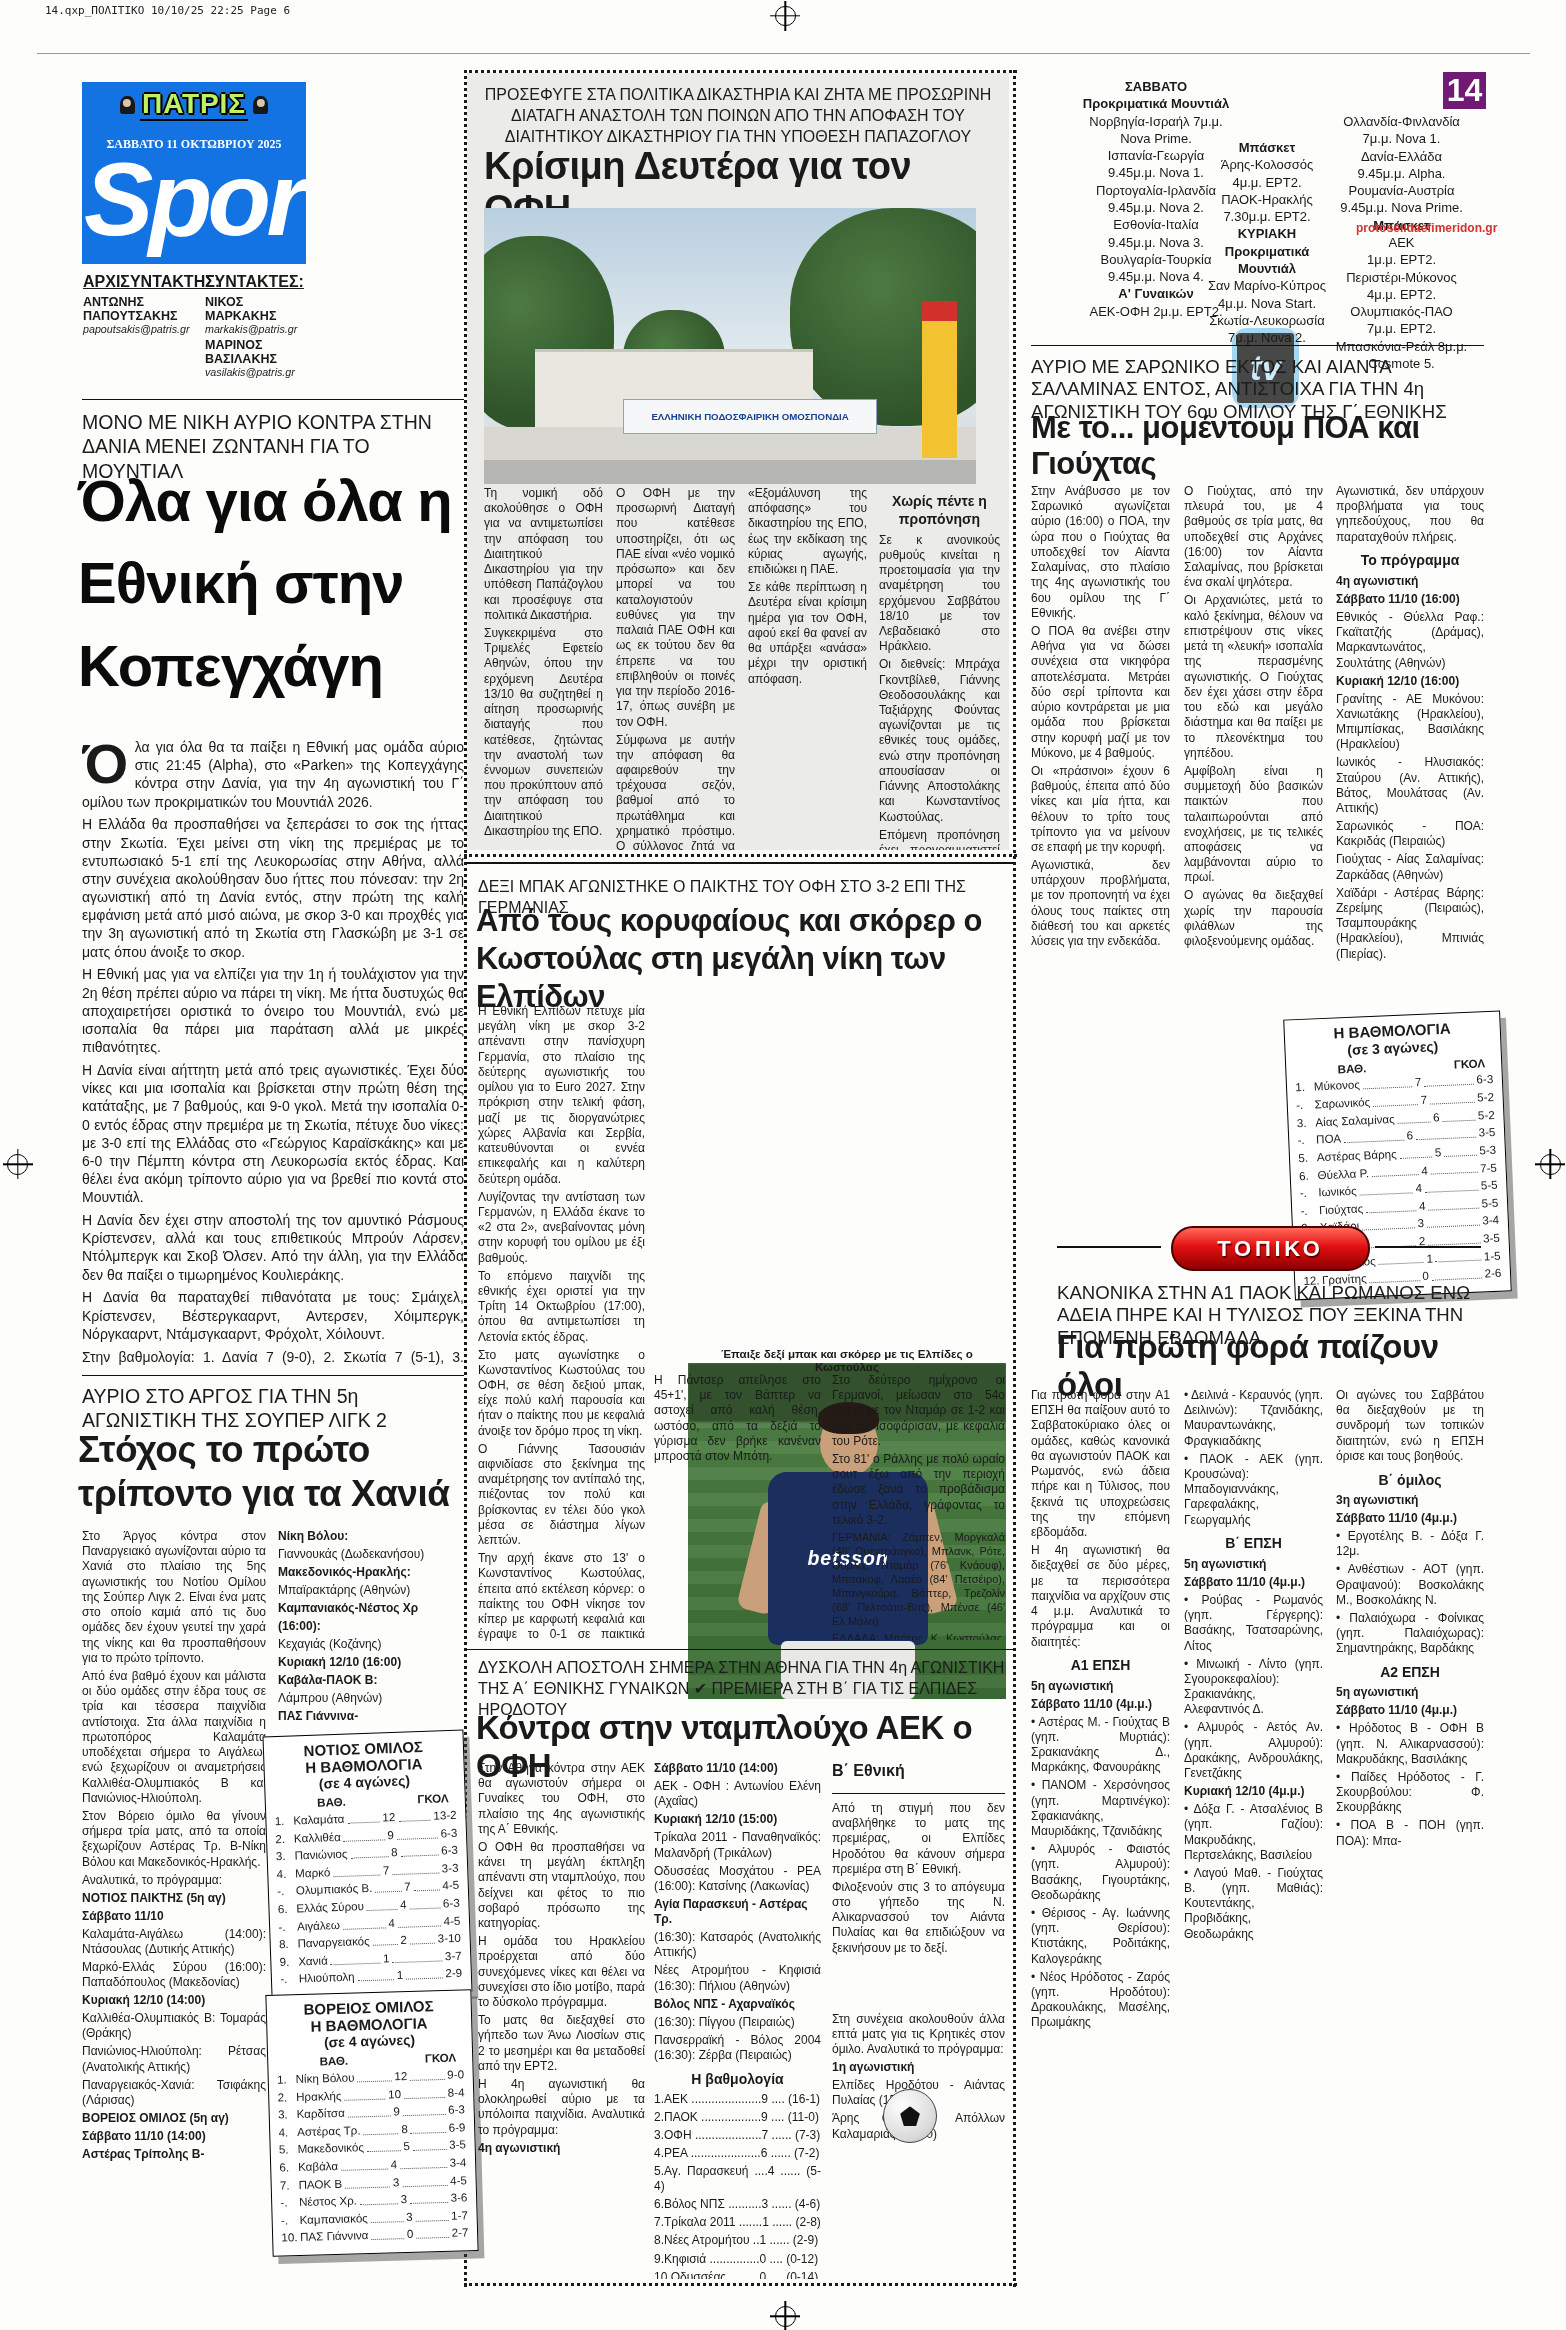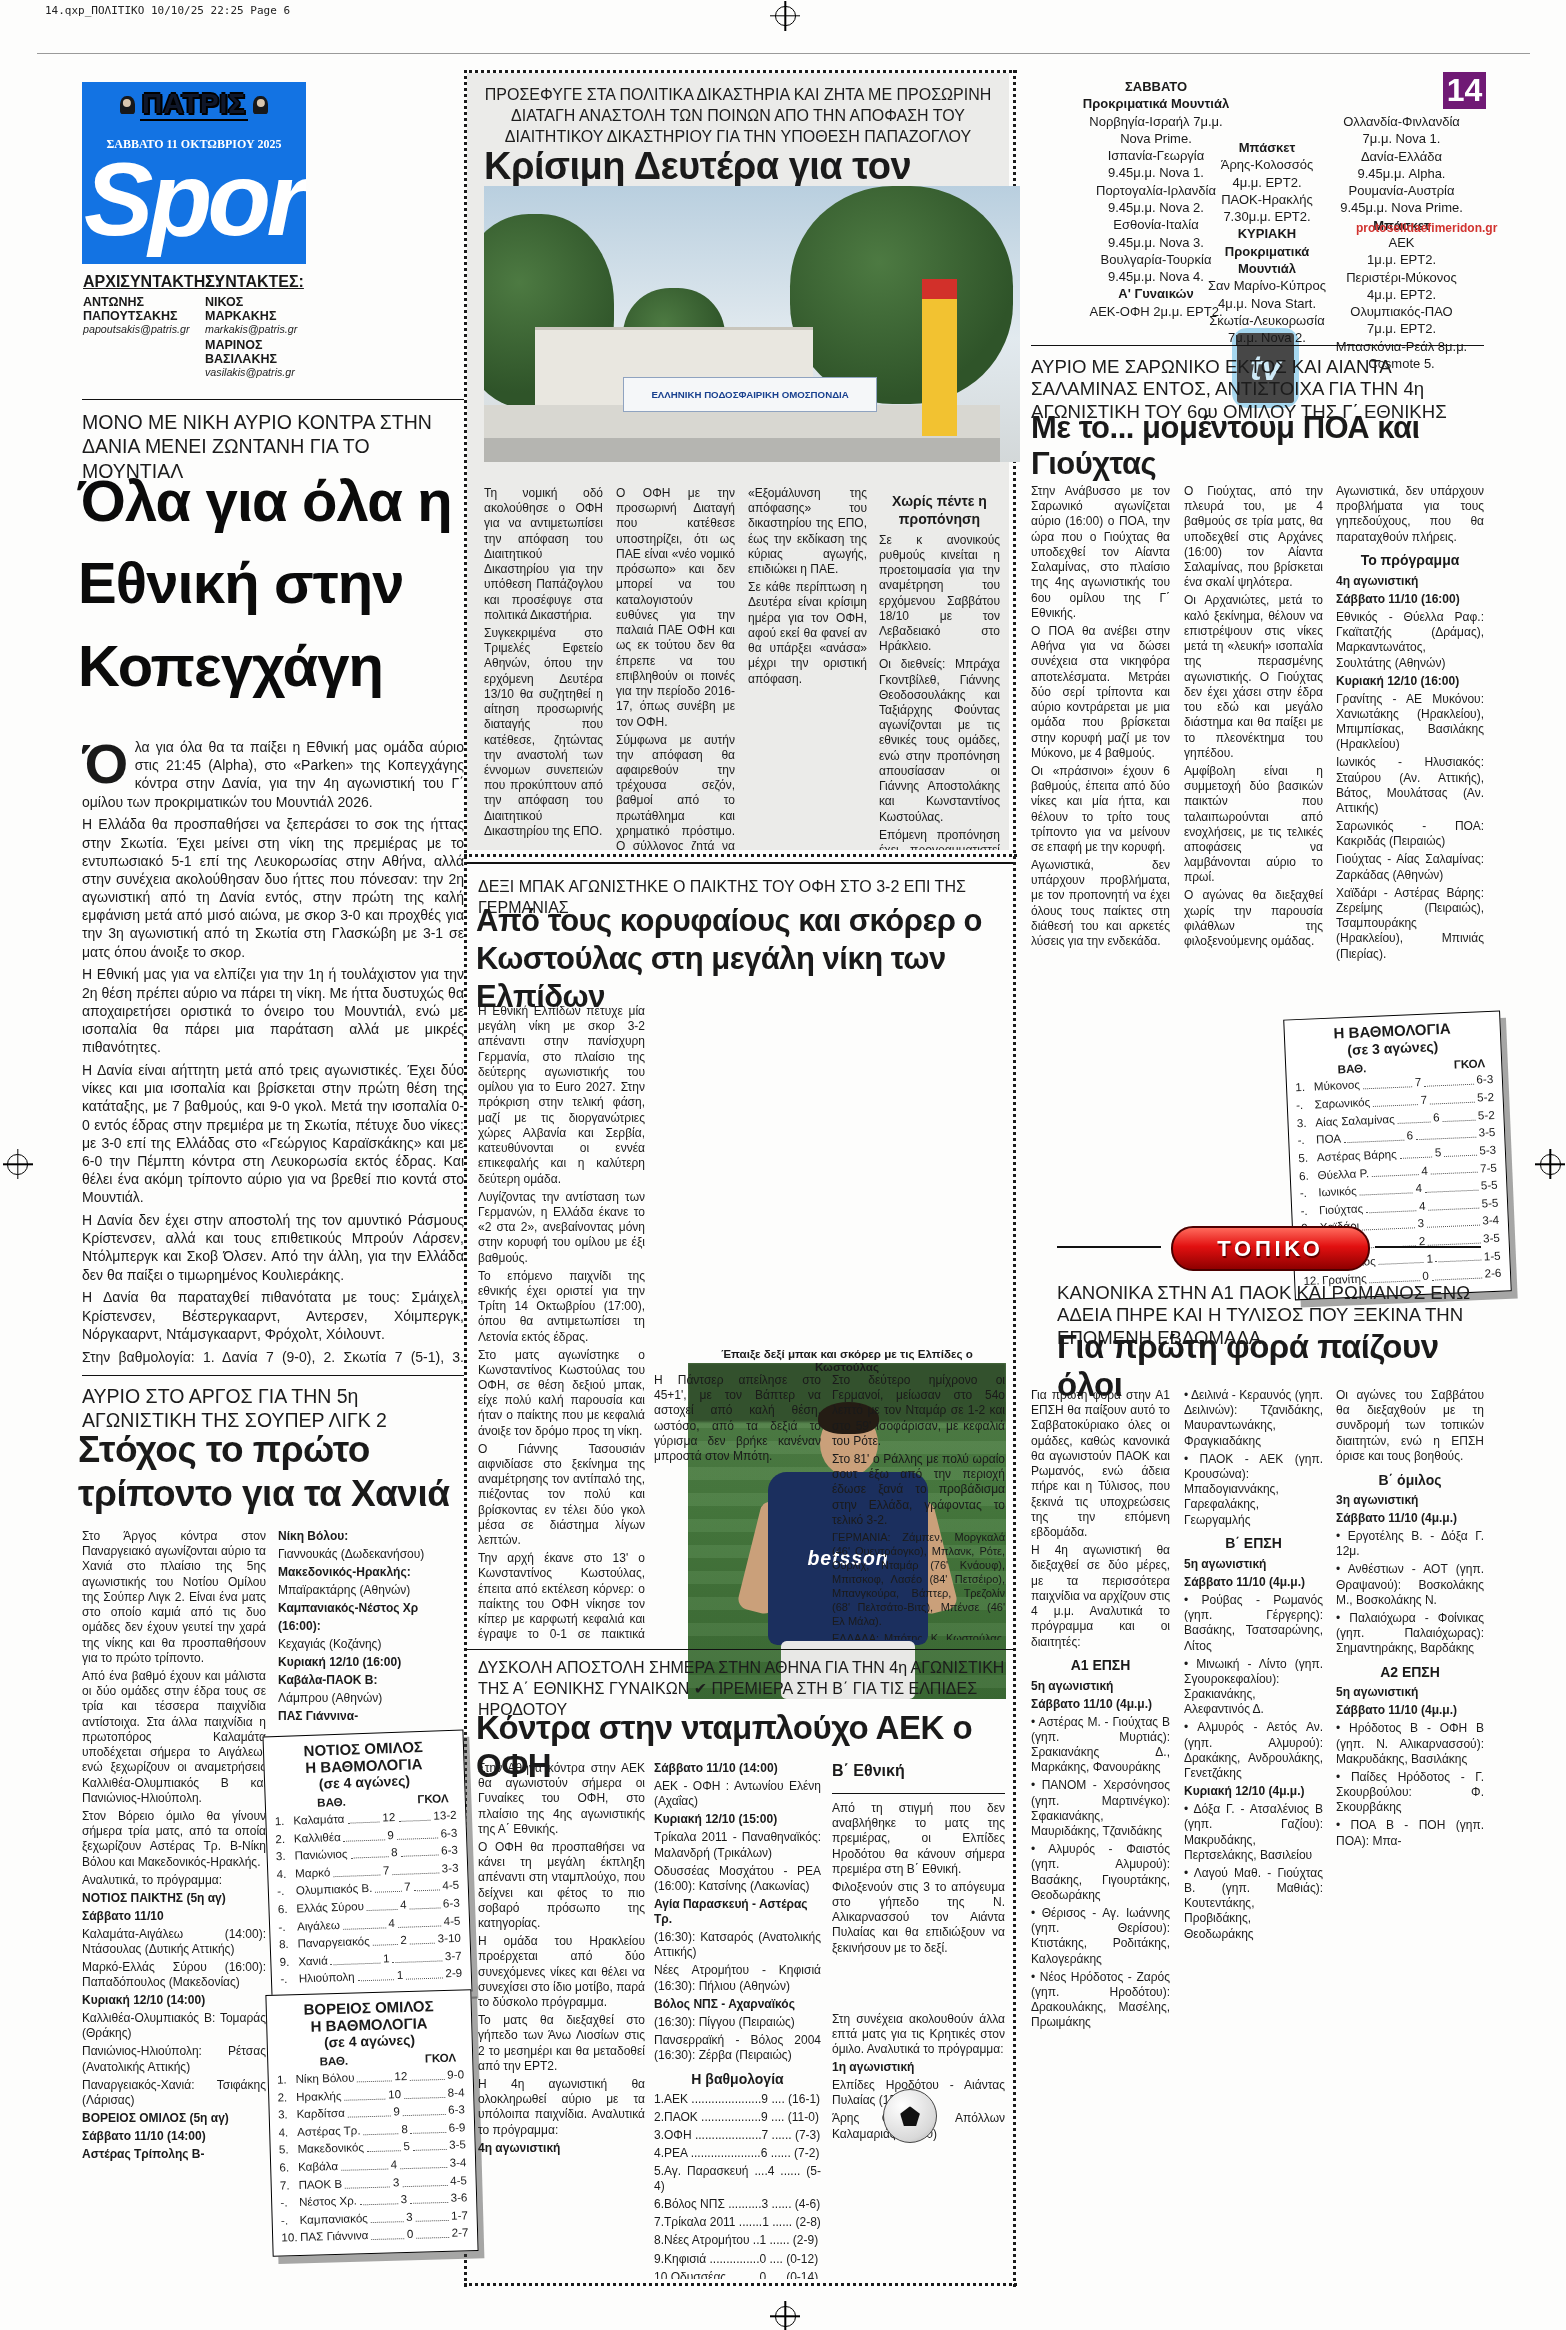--- a/index.html
+++ b/index.html
@@ -10,21 +10,21 @@
   .reg{position:absolute;width:18.6px;height:18.6px;border:1.4px solid #000;border-radius:50%}
   .reg::before,.reg::after{content:"";position:absolute;background:#000}
   .reg::before{left:50%;top:-5.6px;bottom:-5.6px;width:1.4px;transform:translateX(-50%)}
   .reg::after{top:50%;left:-5.6px;right:-5.6px;height:1.4px;transform:translateY(-50%)}
   .printerline{font-size:11px;color:#222;font-family:"DejaVu Sans Mono",monospace}
   .hair{position:absolute;background:#9a9a9a;height:0.9px}
   .rule{position:absolute;background:#111}
   
   .mast{background:#1373e3;color:#fff;overflow:hidden}
   .mast .toprow{display:flex;align-items:center;justify-content:center;gap:5.6px;margin-top:7.4px}
-  .brand{font-size:28px;font-weight:bold;letter-spacing:0.9px;color:#0f172a;
+  .brand{font-size:28px;font-weight:bold;letter-spacing:0.9px;color:#bef264;
          text-shadow:-1.9px 0 #000,1.9px 0 #000,0 -1.9px #000,0 1.9px #000,1.9px 1.9px #000;
          border-bottom:2.8px solid #000;line-height:1.05;padding:0 1.9px}
   .portrait{width:15px;height:18.6px;background:#17181a;border-radius:45% 45% 18% 18%;position:relative;flex:0 0 auto}
   .portrait::before{content:"";position:absolute;left:50%;top:2.8px;transform:translateX(-50%);
        width:8.3px;height:8.3px;border-radius:50%;background:#d9c6ae}
   .mastdate{font-family:"Liberation Serif",serif;font-weight:bold;font-size:12px;text-align:center;margin-top:16px}
   .sporttxt{font-size:104px;font-weight:bold;font-style:italic;line-height:.82;letter-spacing:-4.6px;margin:5.6px 0 0 1.9px}
   
   .staff{display:flex;gap:13px;font-size:11px}
   .staff .lbl{font-weight:bold;text-decoration:underline;font-size:16px;margin-bottom:3px}
@@ -149,21 +149,21 @@
 <div class="dotv" style="left:464px;top:70px;height:2217px"></div>
 <div class="dotv" style="left:1013px;top:70px;height:2217px"></div>
 <div class="doth" style="left:464px;top:70px;width:553px"></div>
 <div class="doth" style="left:464px;top:854px;width:553px"></div>
 <div class="doth" style="left:464px;top:2283px;width:553px"></div>
 <div class="abs graybox" style="left:467px;top:73px;width:542px;height:777px"></div>
 
 <div class="abs kick-sm" style="left:480px;top:85px;width:516px;text-align:center">ΠΡΟΣΕΦΥΓΕ ΣΤΑ ΠΟΛΙΤΙΚΑ ΔΙΚΑΣΤΗΡΙΑ ΚΑΙ ΖΗΤΑ ΜΕ ΠΡΟΣΩΡΙΝΗ ΔΙΑΤΑΓΗ ΑΝΑΣΤΟΛΗ ΤΩΝ ΠΟΙΝΩΝ ΑΠΟ ΤΗΝ ΑΠΟΦΑΣΗ ΤΟΥ ΔΙΑΙΤΗΤΙΚΟΥ ΔΙΚΑΣΤΗΡΙΟΥ ΓΙΑ ΤΗΝ ΥΠΟΘΕΣΗ ΠΑΠΑΖΟΓΛΟΥ</div>
 <div class="abs h-ofi" style="left:484px;top:145px;width:516px">Κρίσιμη Δευτέρα για τον ΟΦΗ</div>
 
-<div class="abs photo" style="left:484px;top:186px;width:536px;height:276px">
+<div class="abs photo" style="left:484px;top:208px;width:492px;height:276px">
   <div class="ofi-sky"></div>
   <div class="tree" style="left:-28px;top:28px;width:158px;height:195px"></div>
   <div class="tree" style="left:306px;top:0px;width:223px;height:218px"></div>
   <div class="tree" style="left:139px;top:102px;width:102px;height:102px"></div>
   <div class="ofi-bldg" style="left:51px;top:141px;width:278px;height:82px"></div>
   <div class="ofi-wall" style="left:0;top:219px;width:516px;height:35px"></div>
   <div class="ofi-sign" style="left:139px;top:191px;width:241px;height:33px;font-size:9.7px;line-height:1.15;padding:0 5.6px">ΕΛΛΗΝΙΚΗ ΠΟΔΟΣΦΑΙΡΙΚΗ ΟΜΟΣΠΟΝΔΙΑ</div>
   <div class="ofi-pole" style="left:438px;top:109px;width:35px;height:141px"></div>
   <div class="ofi-polecap" style="left:438px;top:93px;width:35px;height:20.4px"></div>
   <div class="ofi-road" style="left:0;top:252px;width:516px;height:24px"></div>

